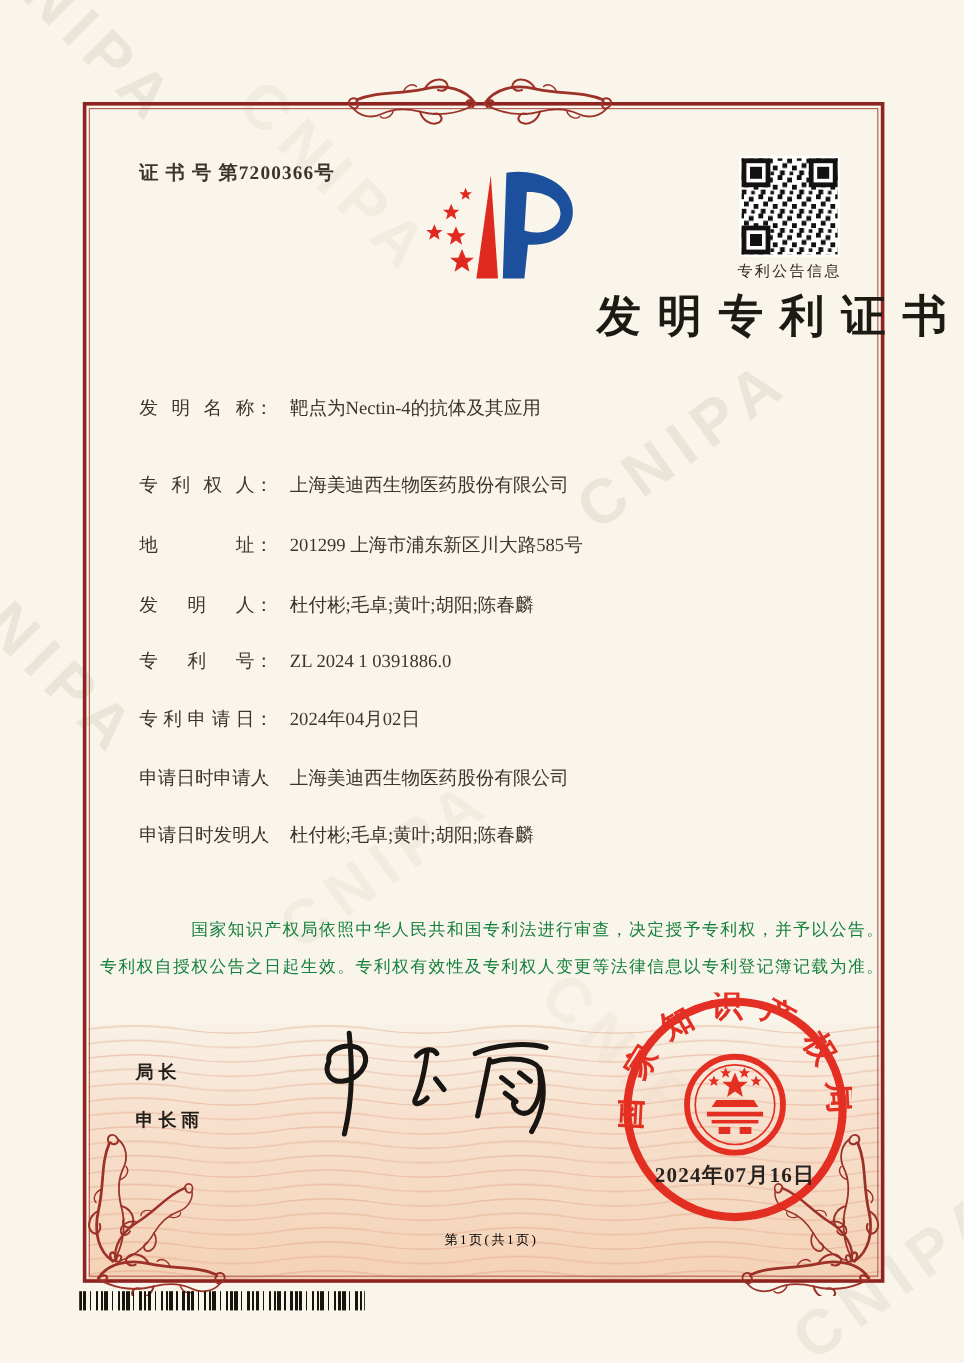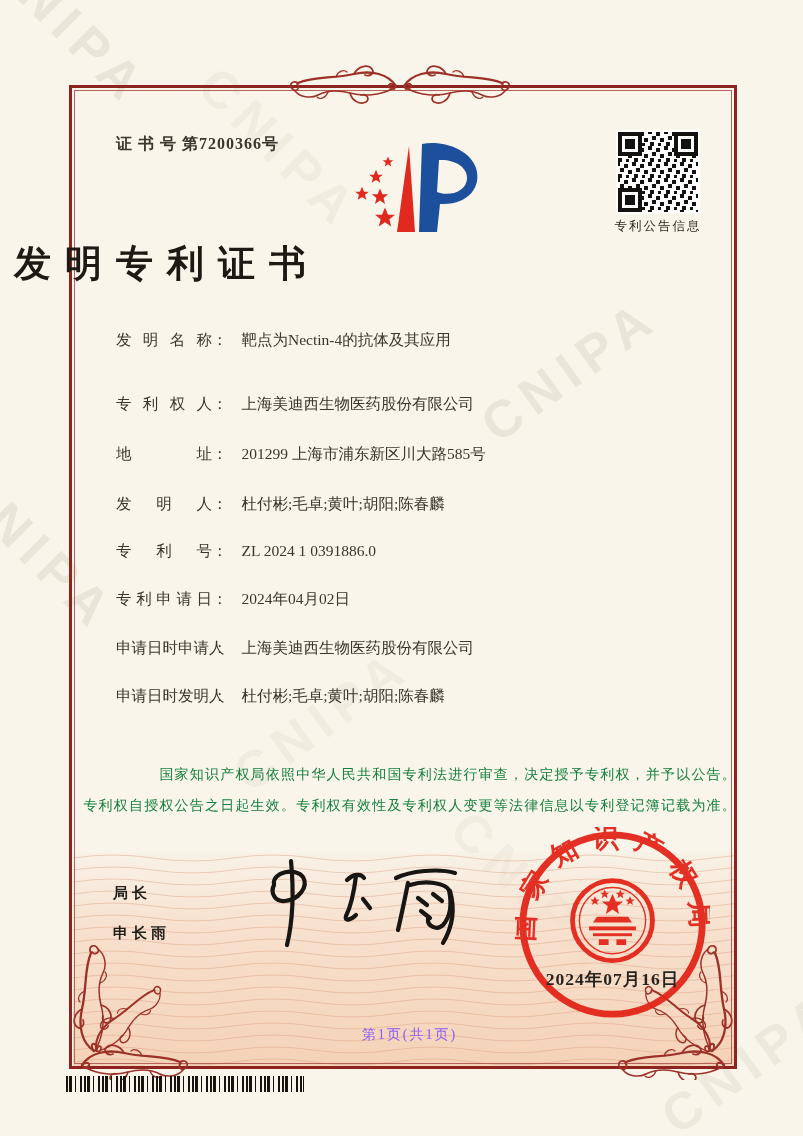--- a/index.html
+++ b/index.html
@@ -11,41 +11,41 @@
       font-weight:bold;font-size:52px;letter-spacing:9px;color:rgba(148,138,122,.15);
       white-space:nowrap;pointer-events:none;}
   
   .frame{position:absolute;left:69px;top:85px;width:668px;height:984px;
          border:3px solid #8e2420;box-sizing:border-box;}
   .frame-inner{position:absolute;left:2px;top:2px;right:2px;bottom:2px;
          border:1px solid #b5635c;}
   
   .cert-no{position:absolute;left:116px;top:134px;font-size:16px;letter-spacing:1px;color:#3a352e;font-weight:bold;}
   
-  .title{position:absolute;left:0;right:0;top:239px;text-align:left;
+  .title{position:absolute;left:0;right:0;top:239px;text-align:right;
          font-size:37px;font-weight:bold;letter-spacing:14px;text-indent:14px;color:#1d1a16;}
   
   .qr-wrap{position:absolute;left:612px;top:130px;width:92px;text-align:center;}
   .qr-caption{margin-top:4px;font-size:12.5px;letter-spacing:2px;color:#2e2a24;}
   
   .row{position:absolute;left:116px;right:64px;height:24px;font-size:15.5px;color:#3a352e;white-space:nowrap;}
   .flabel{display:inline-block;width:96px;text-align:justify;text-align-last:justify;vertical-align:top;}
   .fcolon{display:inline-block;}
   .fvalue{margin-left:14px;}
   .pair2{position:absolute;left:336px;top:0;}
   .pair2 .fvalue{margin-left:10px;}
   
   .stmt{position:absolute;left:66px;right:66px;text-align:right;font-size:14px;
         letter-spacing:1.2px;color:#15803d;font-family:"Liberation Serif","DejaVu Serif",serif;}
   
   .signer{position:absolute;left:113px;font-family:"Liberation Sans","DejaVu Sans",sans-serif;
           font-weight:bold;font-size:15px;letter-spacing:4px;color:#23201b;text-align:right;}
   
-  .footer{position:absolute;left:16px;right:0;top:1026px;text-align:center;font-size:14px;
-          letter-spacing:2px;color:#8b5cf6;}
+  .footer{position:absolute;left:16px;right:0;top:1026px;text-align:center;font-size:11px;
+          letter-spacing:2px;color:#000000;}
   
   .barcode{position:absolute;left:66px;top:1076px;width:238px;height:16px;
      background:repeating-linear-gradient(90deg,#17140f 0 2px,transparent 2px 3px,
        #17140f 3px 6px,transparent 6px 9px,#17140f 9px 10px,transparent 10px 14px,
        #17140f 14px 16px,transparent 16px 18px);}
   svg{display:block;}
 </style>
 </head>
 <body>
 

